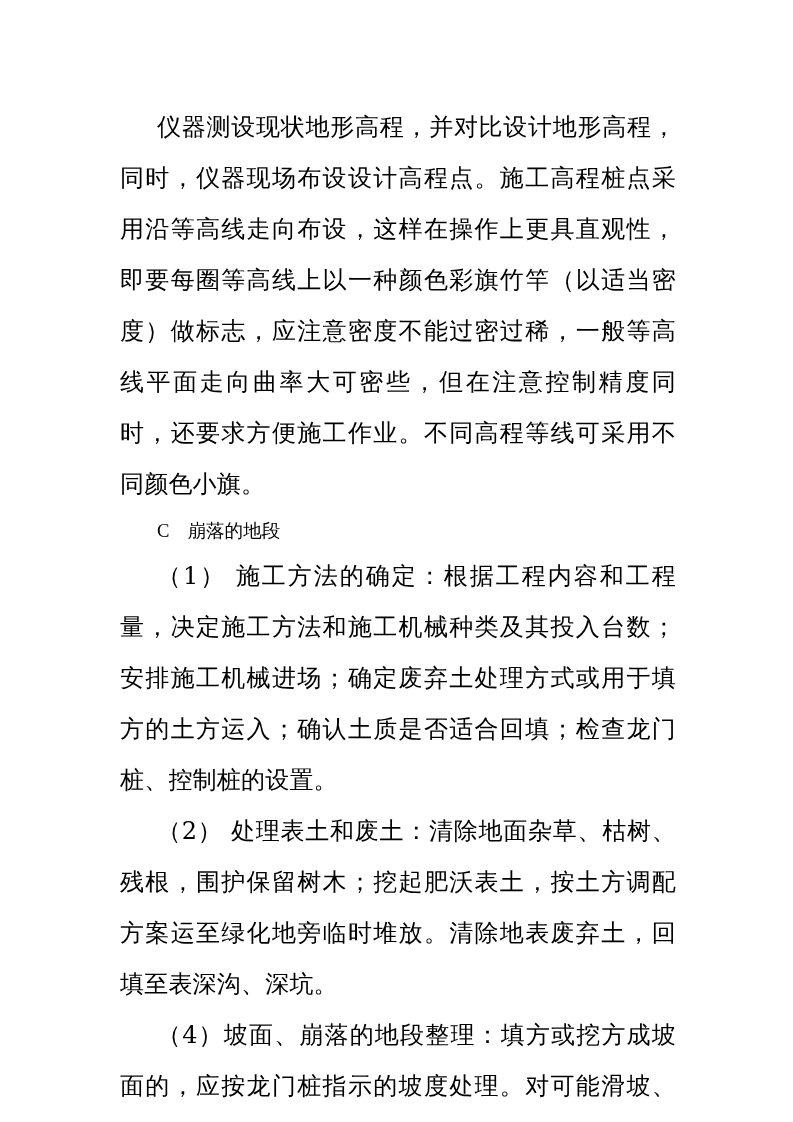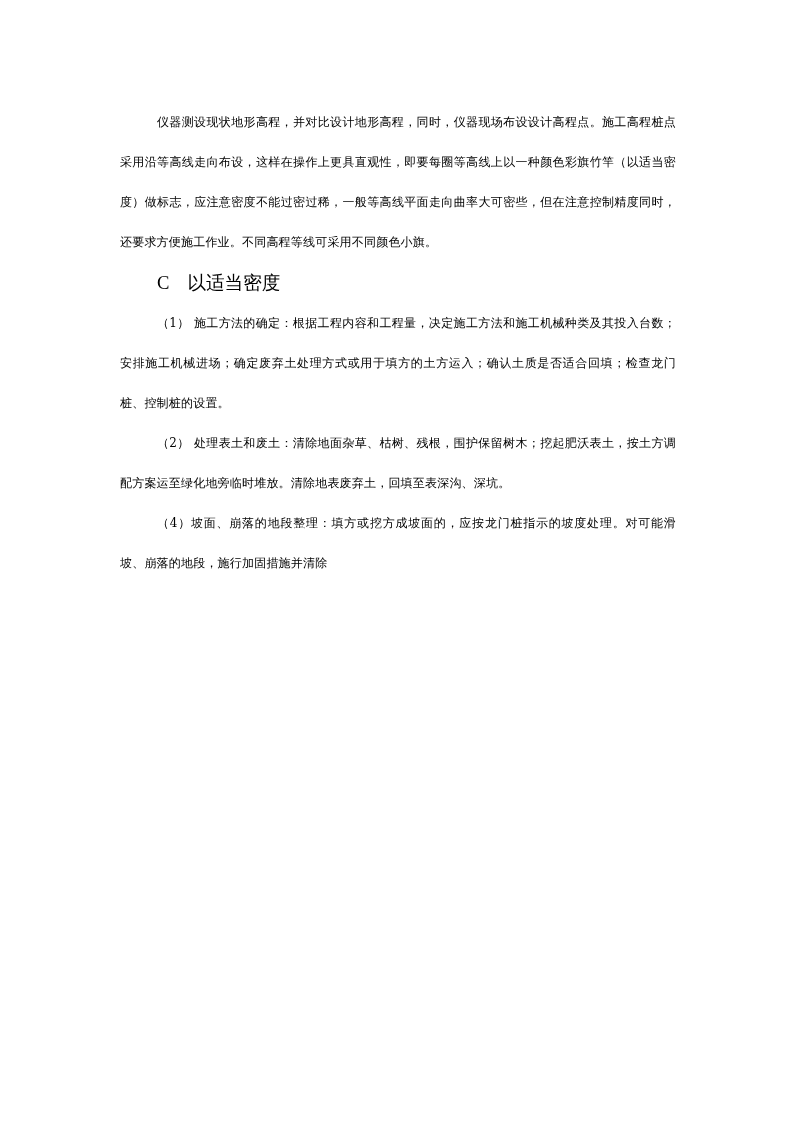--- a/index.html
+++ b/index.html
@@ -16,22 +16,22 @@
       color: #000000;
     }
     .page {
       position: absolute;
       left: 120px;
       top: 102px;
       width: 556px;
     }
     .para {
       margin: 0;
-      font-size: 12px;
-      line-height: 40px;
+      font-size: 24px;
+      line-height: 51px;
       text-align: justify;
       text-indent: 37px;
       letter-spacing: 0.2px;
     }
     .heading {
       margin: 0;
       font-size: 18.6px;
       line-height: 41.3px;
       text-indent: 37px;
     }
@@ -39,18 +39,18 @@
       font-family: "Liberation Serif", serif;
       margin-right: 18px;
     }
   </style>
 </head>
 <body>
 
 <div class="page">
   <p class="para">仪器测设现状地形高程，并对比设计地形高程，同时，仪器现场布设设计高程点。施工高程桩点采用沿等高线走向布设，这样在操作上更具直观性，即要每圈等高线上以一种颜色彩旗竹竿（以适当密度）做标志，应注意密度不能过密过稀，一般等高线平面走向曲率大可密些，但在注意控制精度同时，还要求方便施工作业。不同高程等线可采用不同颜色小旗。</p>
   <p class="heading">
-    <span class="letter">C</span><span>以适当密度</span>
+    <span class="letter">C</span><span>崩落的地段</span>
   </p>
   <p class="para">（1） 施工方法的确定：根据工程内容和工程量，决定施工方法和施工机械种类及其投入台数；安排施工机械进场；确定废弃土处理方式或用于填方的土方运入；确认土质是否适合回填；检查龙门桩、控制桩的设置。</p>
   <p class="para">（2） 处理表土和废土：清除地面杂草、枯树、残根，围护保留树木；挖起肥沃表土，按土方调配方案运至绿化地旁临时堆放。清除地表废弃土，回填至表深沟、深坑。</p>
   <p class="para">（4）坡面、崩落的地段整理：填方或挖方成坡面的，应按龙门桩指示的坡度处理。对可能滑坡、崩落的地段，施行加固措施并清除</p>
 </div>
 
 </body></html>

